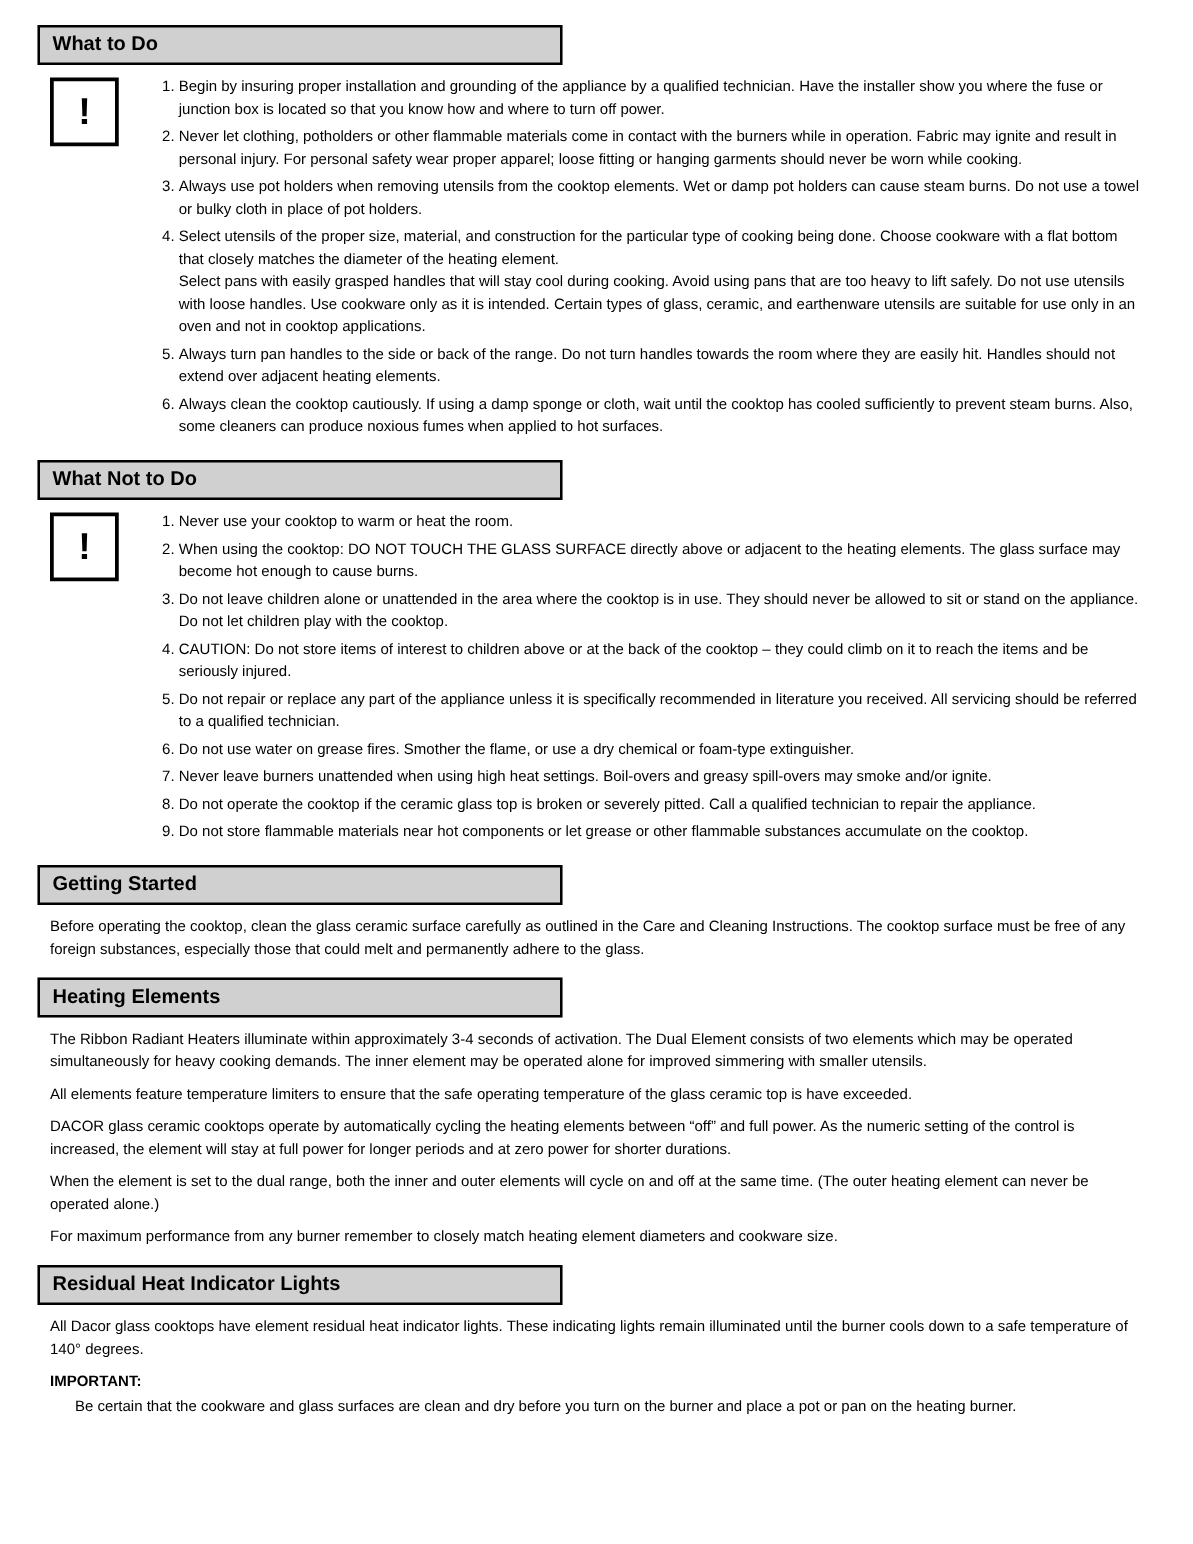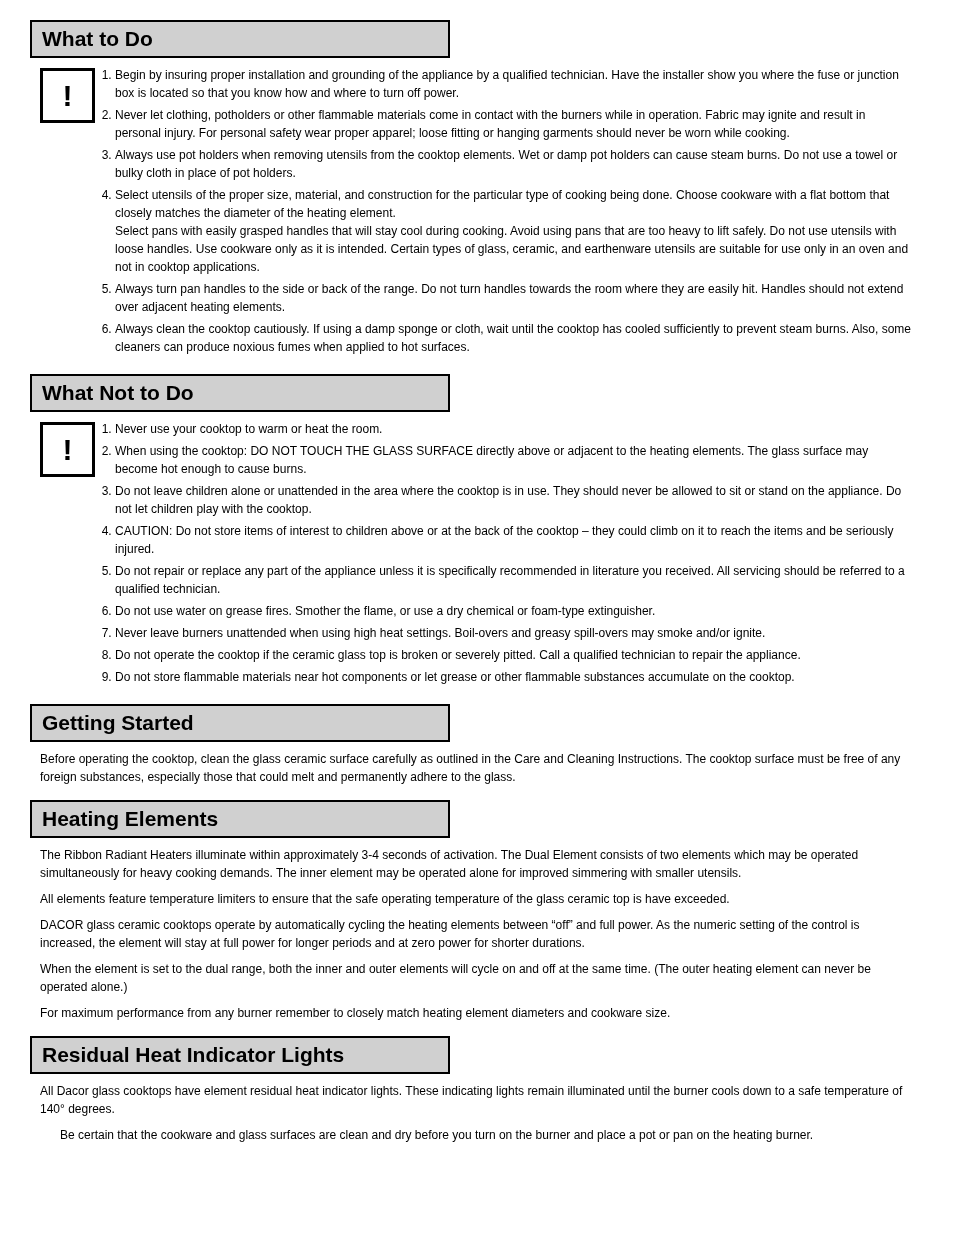--- a/index.html
+++ b/index.html
@@ -17,21 +17,21 @@
     }
     .section-header {
       background: #d0d0d0;
       border: 2px solid #000;
       padding: 5px 10px;
       margin-bottom: 8px;
       display: inline-block;
       min-width: 420px;
     }
     .section-header h2 {
-      font-size: 21px;
+      font-size: 16px;
       font-weight: bold;
     }
     .section-content {
       padding: 0 10px;
     }
     .warning-row {
       display: flex;
       align-items: flex-start;
       gap: 12px;
       margin-bottom: 6px;
@@ -53,21 +53,21 @@
       flex-direction: column;
       align-items: center;
       justify-content: center;
     }
     .exclamation {
       font-size: 30px;
       font-weight: 900;
       line-height: 1;
     }
     ol {
-      margin-left: 8px;
+      margin-left: 36px;
       line-height: 1.5;
     }
     ol li {
       margin-bottom: 4px;
     }
     p {
       line-height: 1.5;
       margin-bottom: 8px;
     }
     .important-label {
@@ -151,17 +151,18 @@
     <p>For maximum performance from any burner remember to closely match heating element diameters and cookware size.</p>
   </div>
 </div>
 
 <div class="section">
   <div class="section-header">
     <h2>Residual Heat Indicator Lights</h2>
   </div>
   <div class="section-content">
     <p>All Dacor glass cooktops have element residual heat indicator lights. These indicating lights remain illuminated until the burner cools down to a safe temperature of 140° degrees.</p>
+    <p class="important-label">IMPORTANT:</p>
     <div class="important-block">
       <p>Be certain that the cookware and glass surfaces are clean and dry before you turn on the burner and place a pot or pan on the heating burner.</p>
     </div>
   </div>
 </div>
 
 </body></html>

